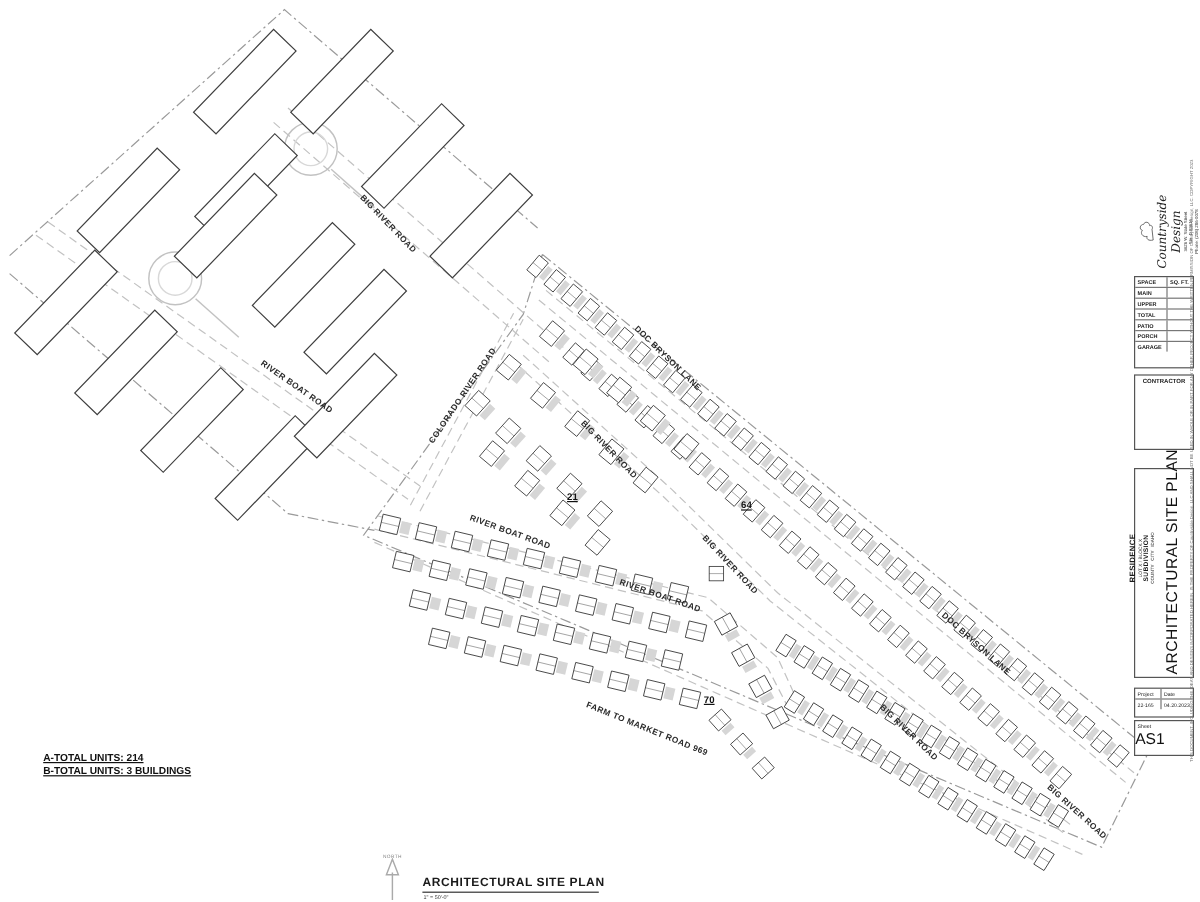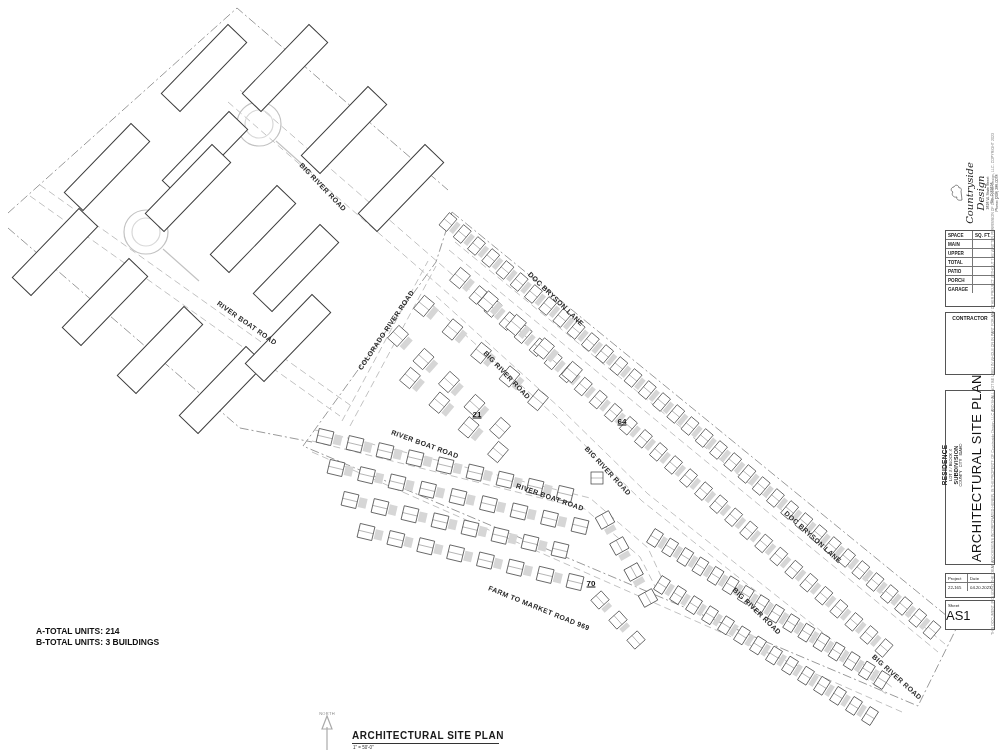--- a/index.html
+++ b/index.html
@@ -6,21 +6,21 @@
   #sheet{position:relative;width:1000px;height:752px;background:#ffffff;overflow:hidden;
          font-family:"Liberation Sans",sans-serif;color:#1a1a1a;}
   #plan-svg{position:absolute;left:0;top:0;}
   #label-layer{position:absolute;left:0;top:0;width:1000px;height:752px;pointer-events:none;}
   .road-label{position:absolute;font-size:7px;font-weight:700;letter-spacing:.4px;
               color:#2b2b2b;white-space:nowrap;transform-origin:center;}
   .count-label{position:absolute;font-size:8px;font-weight:700;color:#111;
                text-decoration:underline;transform:translate(-50%,-50%);text-align:right;}
   
   .totals{position:absolute;left:36px;top:626px;font-size:8.5px;font-weight:700;
-          line-height:11px;color:#111;}
+          text-decoration:underline;line-height:11px;color:#111;}
   
   .view-title{position:absolute;left:352px;top:730px;font-size:10px;font-weight:600;
               letter-spacing:.5px;color:#1a1a1a;}
   .view-underline{position:absolute;left:352px;top:743px;width:147px;height:1px;background:#333;}
   .view-scale{position:absolute;left:353px;top:745px;font-size:4.5px;color:#333;}
   .north-label{position:absolute;left:327px;top:711px;font-size:4px;color:#888;
                transform:translate(-50%,0);letter-spacing:.3px;}
   
   .tb-box{position:absolute;left:945px;width:50px;border:1px solid #555;box-sizing:border-box;background:#fff;}
   .tb-logo{position:absolute;left:931px;top:169px;width:78px;height:48px;transform:rotate(-90deg);

